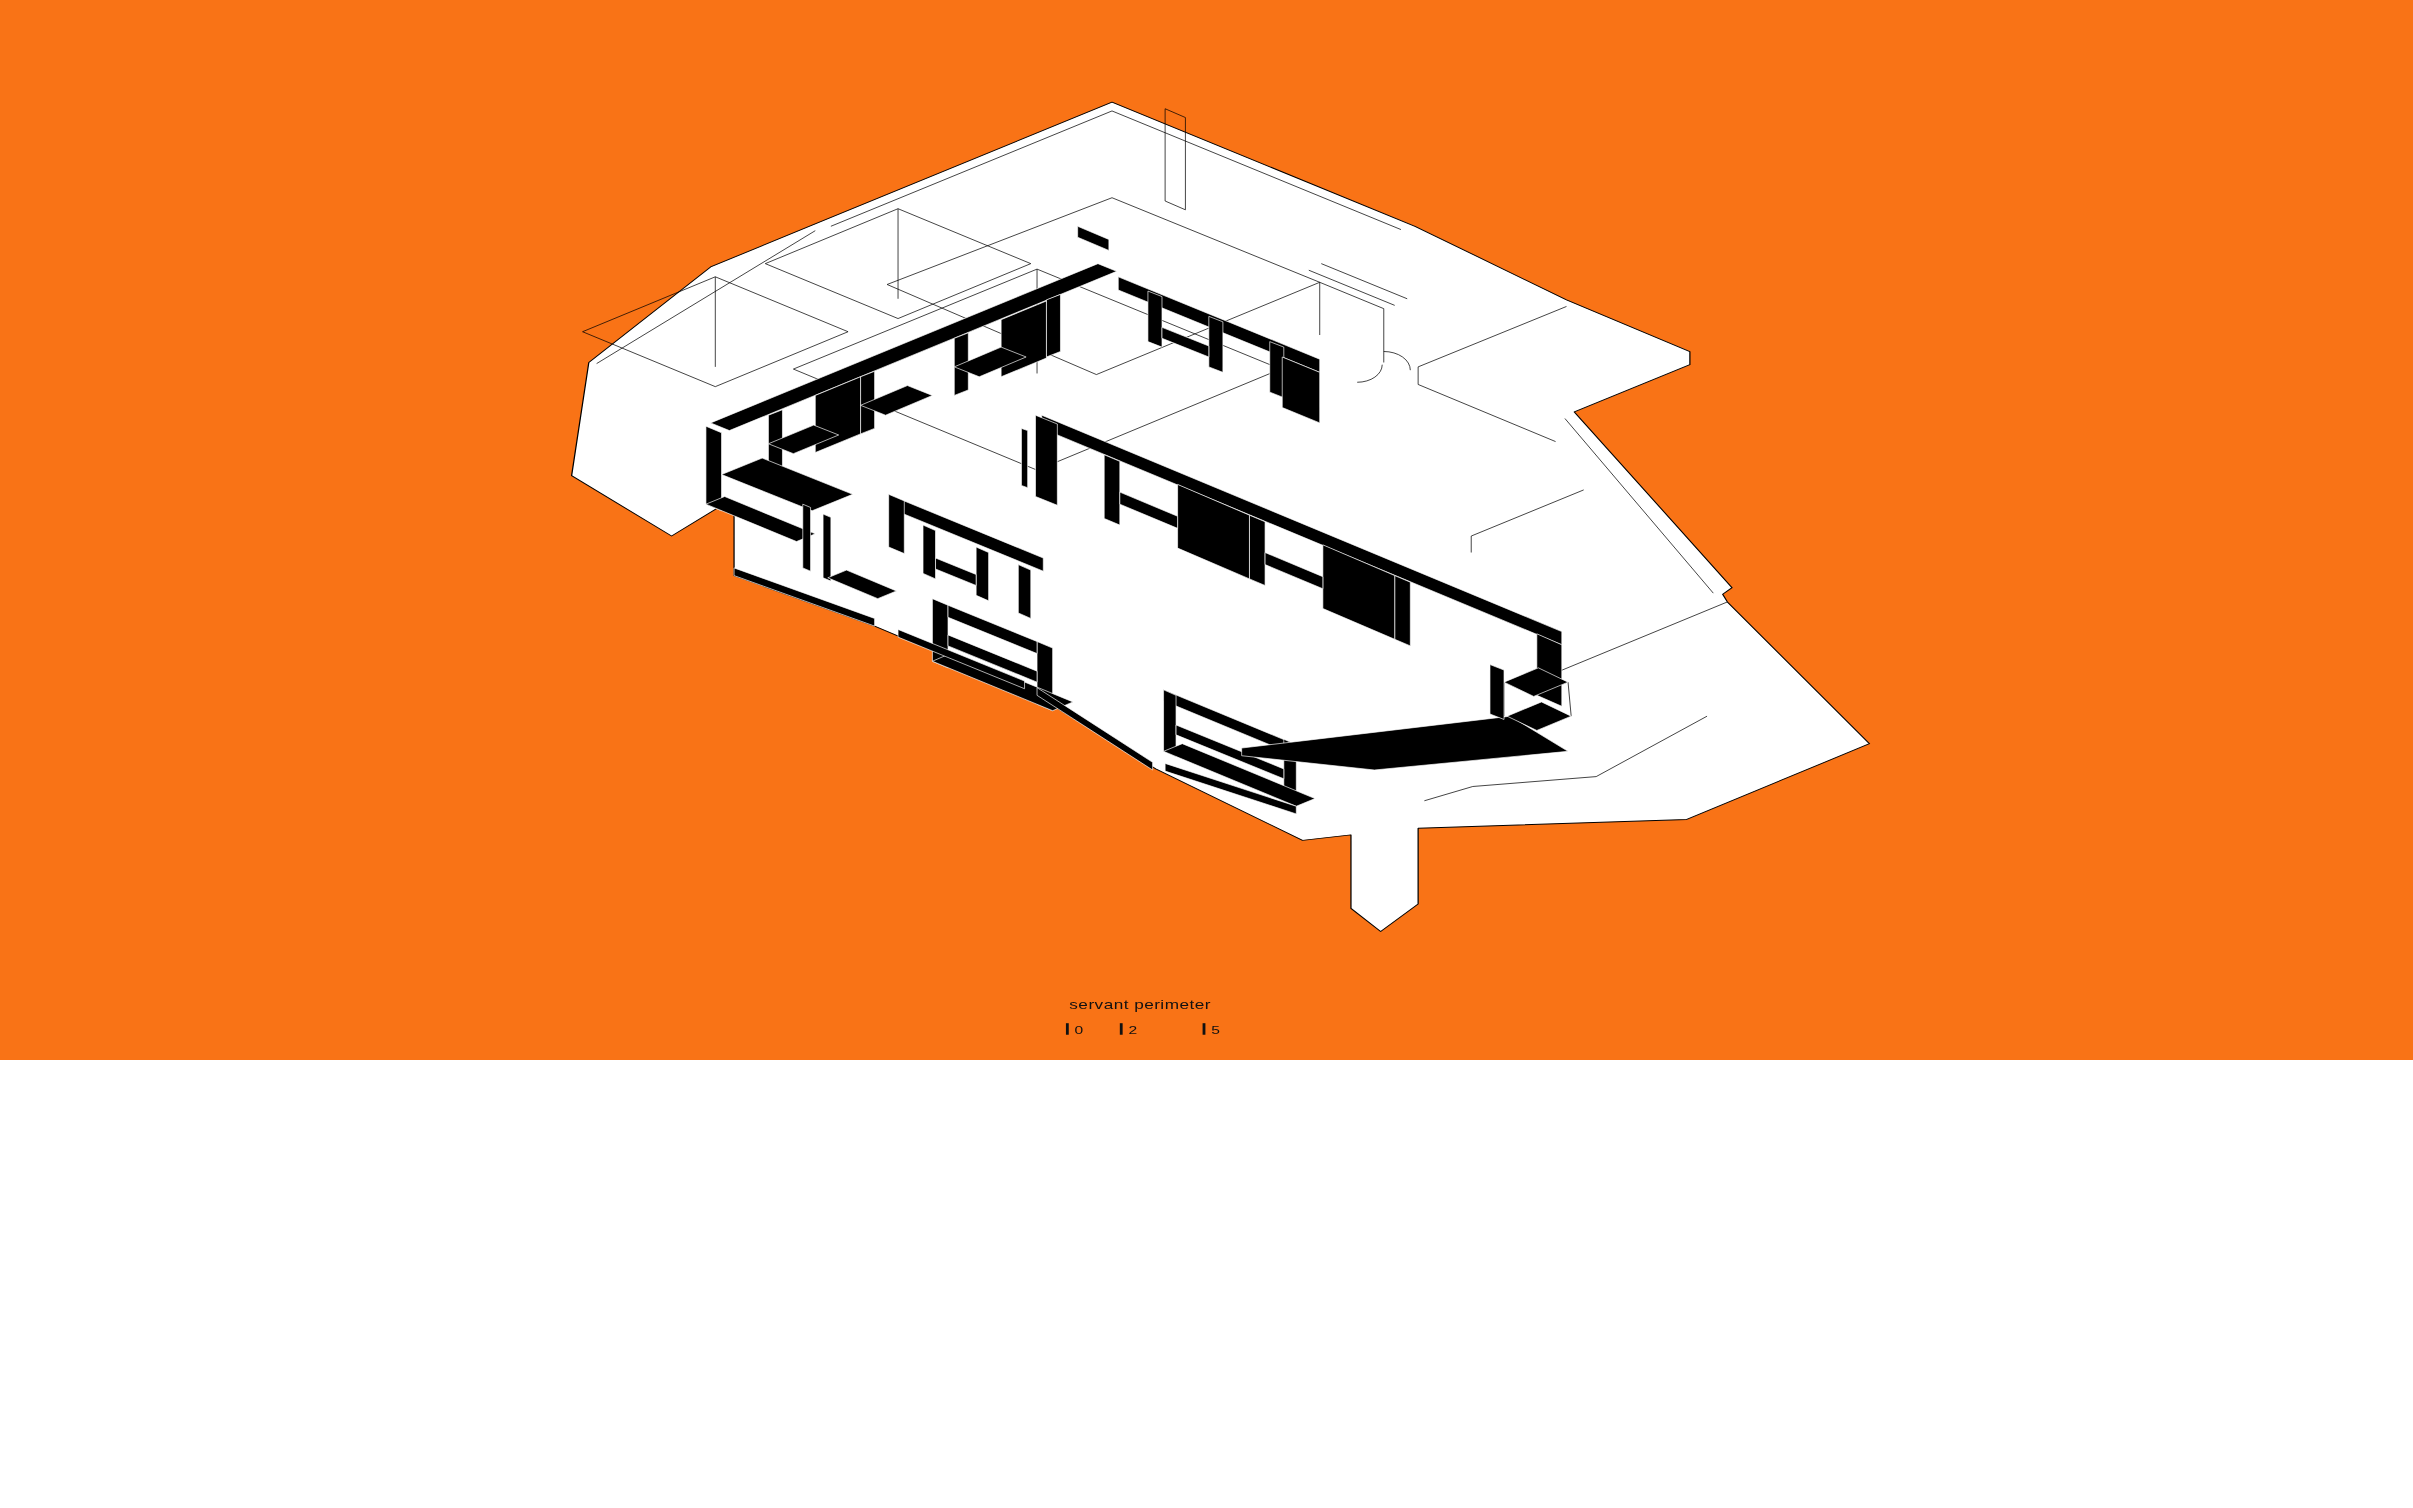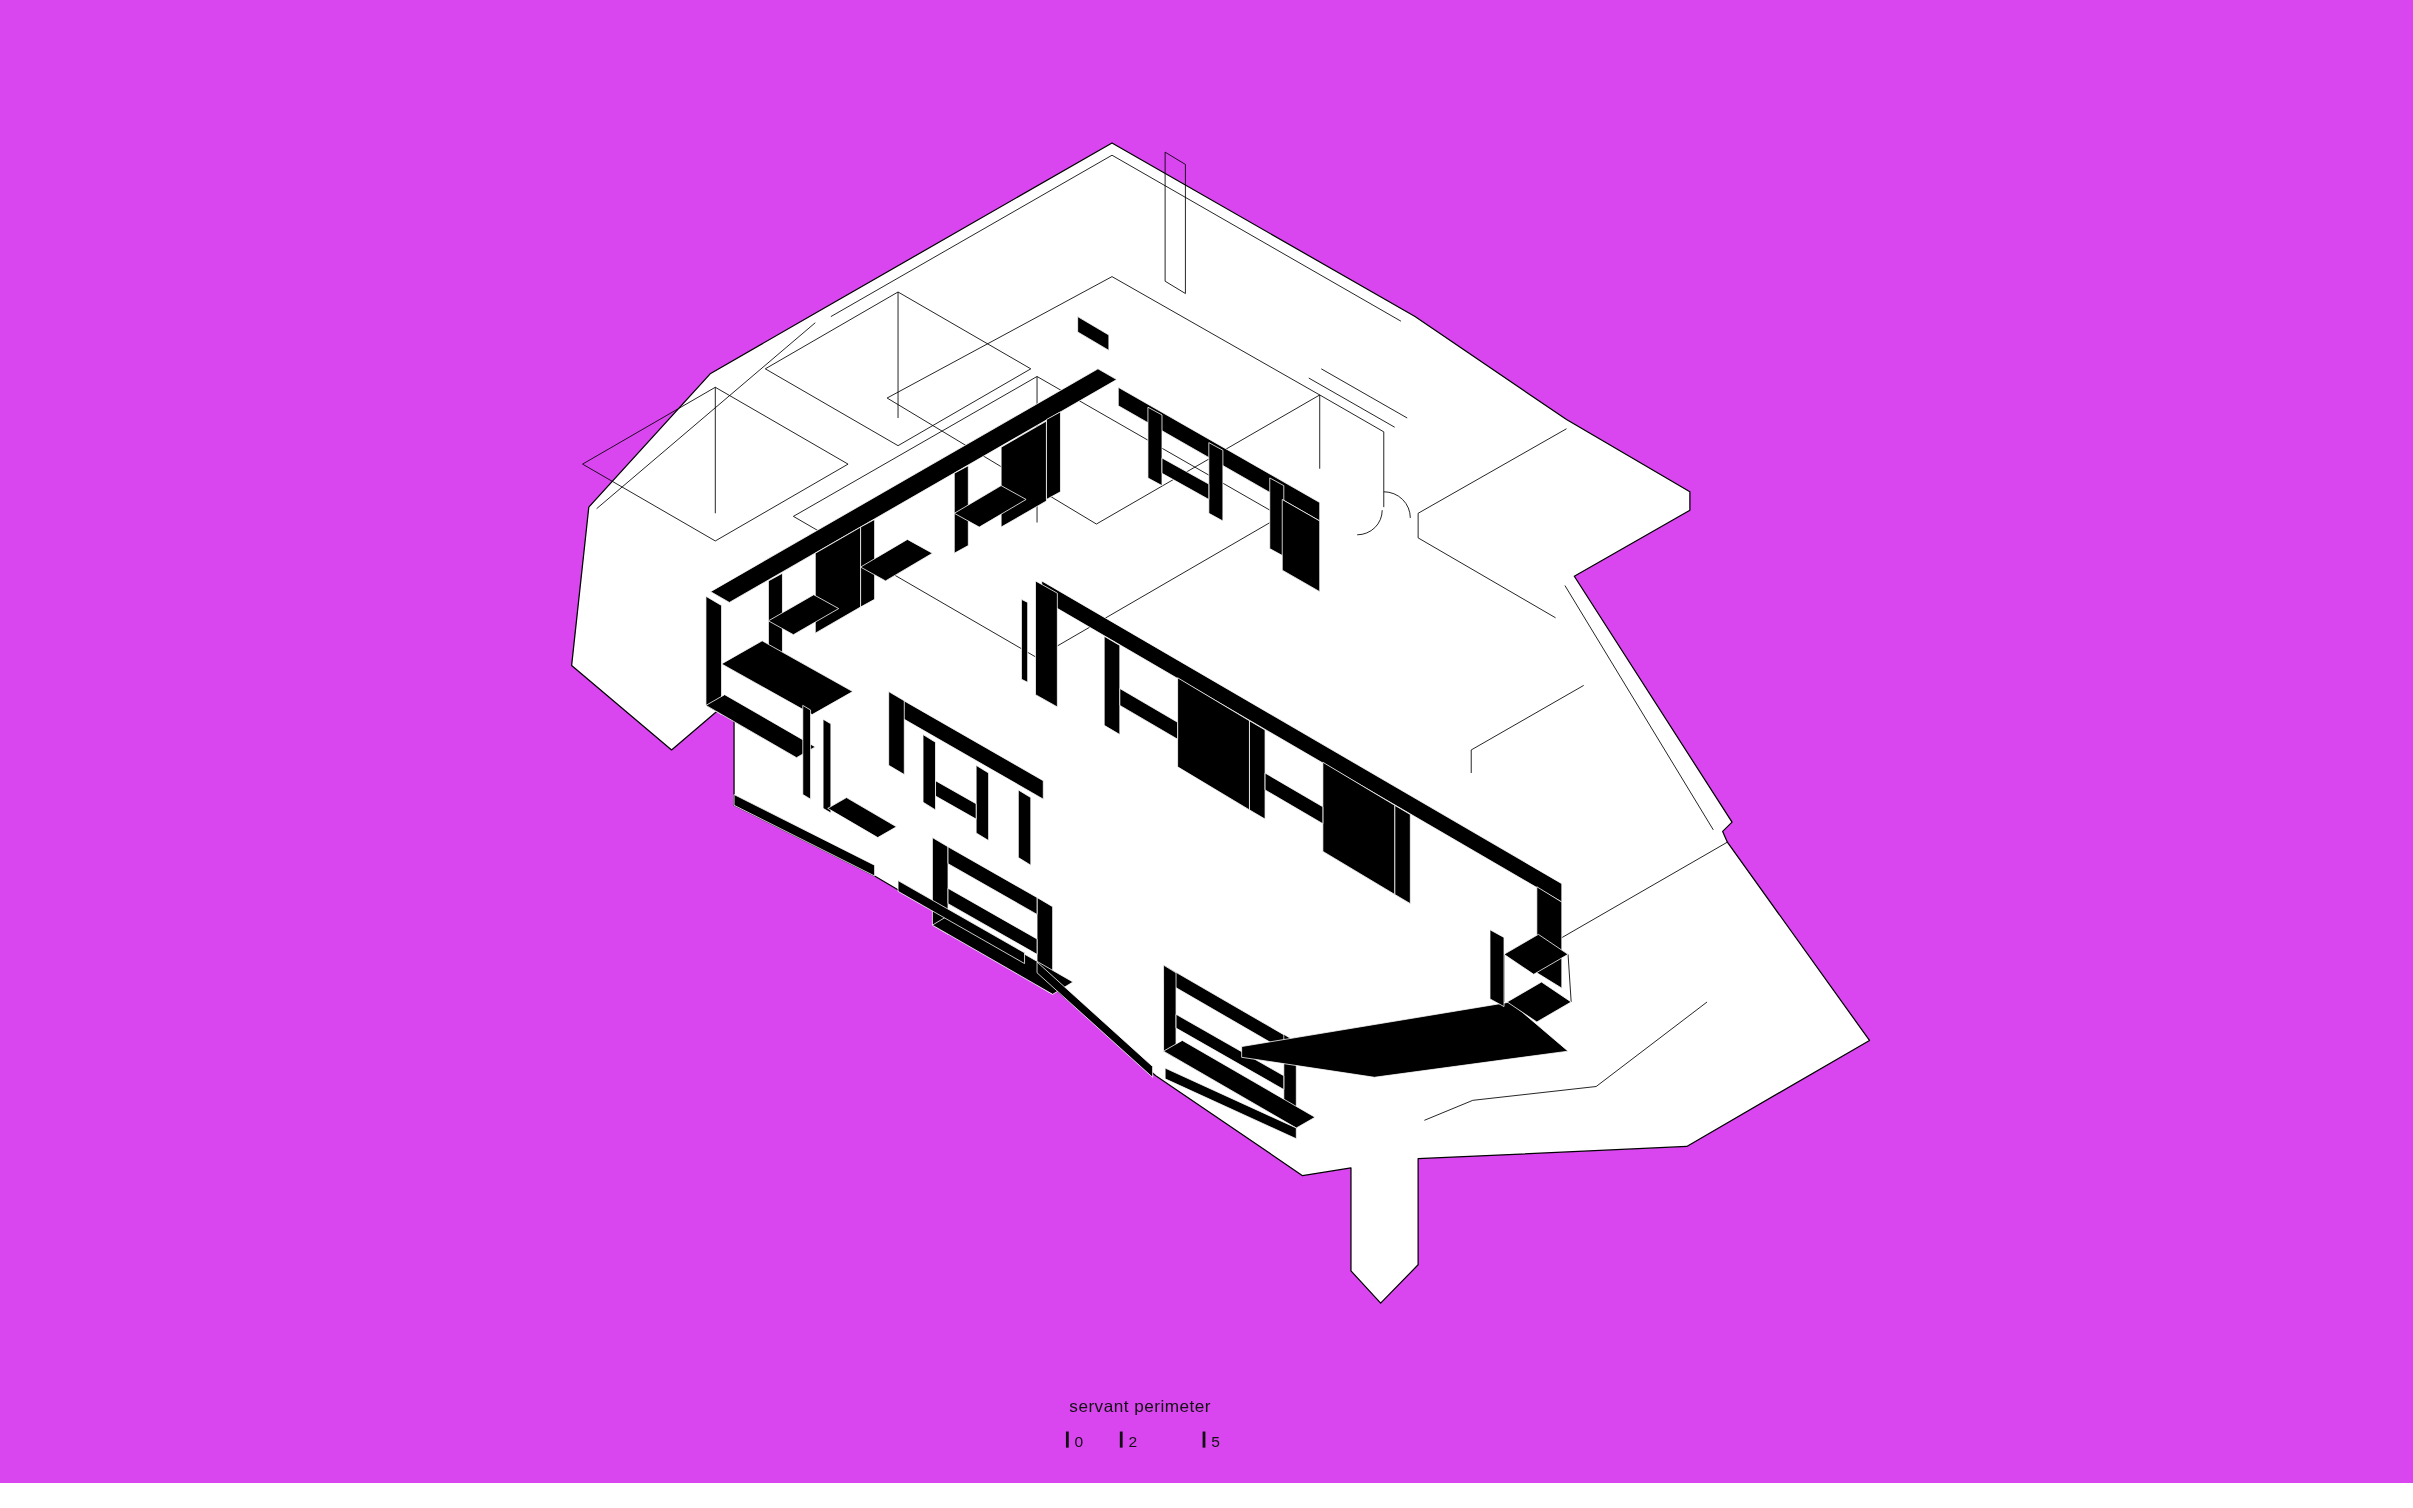--- a/index.html
+++ b/index.html
@@ -1,17 +1,17 @@
 <!DOCTYPE html>
 <html style="font-size:8.2px"><head>
 <meta charset="utf-8">
 <style>
   html,body{margin:0;padding:0;background:#ffffff;}
   body{width:2413px;height:1509px;font-family:"Liberation Sans",sans-serif;}
-  .stage{position:relative;width:2413px;height:1483px;background:#d946ef;overflow:hidden;}
+  .stage{position:relative;width:2413px;height:1060px;background:#f97316;overflow:hidden;}
   .stage svg{position:absolute;left:0;top:0;width:100%;height:100%;display:block;}
   .ink{stroke:#000000;stroke-width:0.8;fill:none;stroke-linejoin:round;stroke-linecap:round;}
   .ink-fine{stroke:#000000;stroke-width:0.55;fill:none;stroke-linejoin:round;}
   .paper{fill:#ffffff;}
   .solid-edged{fill:#000000;stroke:#ffffff;stroke-width:0.5;}
   .caption-text{fill:#111111;font-size:11px;letter-spacing:0.3px;}
   .scale-text{fill:#111111;font-size:10px;}
 </style>
 </head>
 <body>

